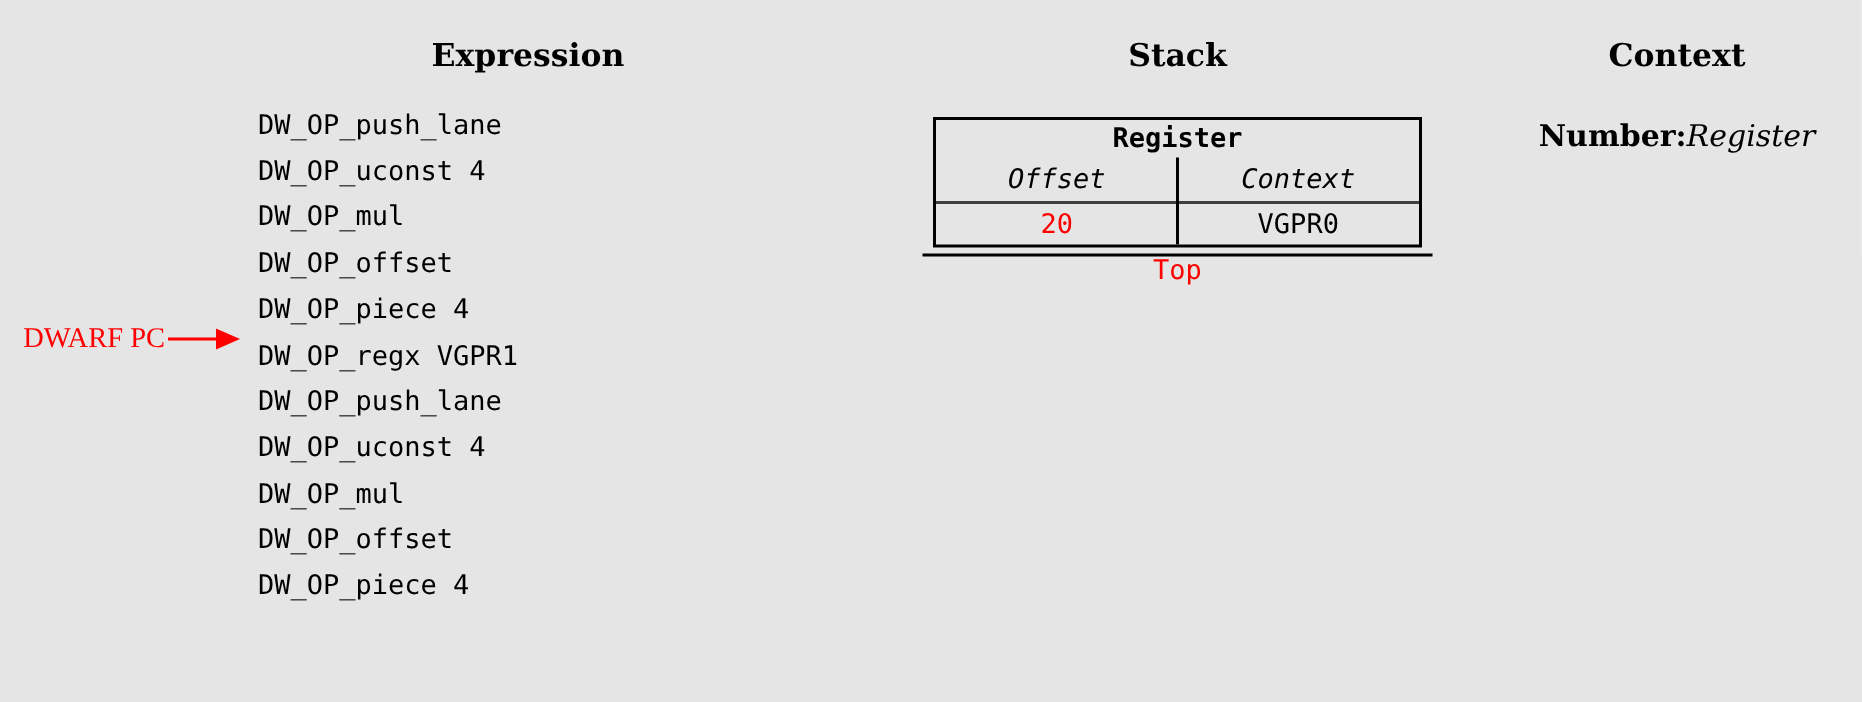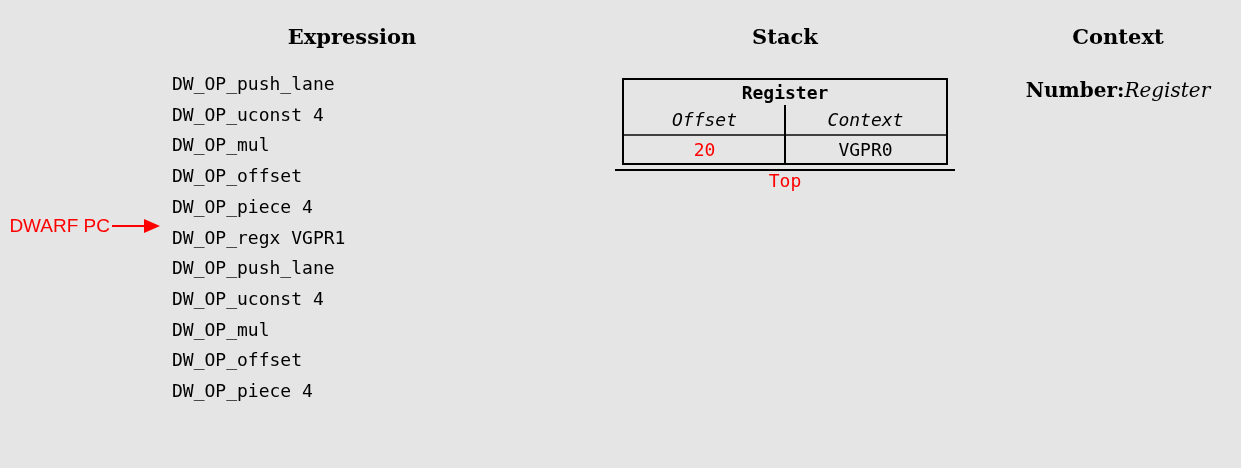--- a/index.html
+++ b/index.html
@@ -45,21 +45,21 @@
     color: var(--ink);
   }
 
   
   .pc-label {
     position: absolute;
     left: 4px;
     top: 215px;
     width: 106px;
     text-align: right;
-    font-family: Liberation Sans, sans-serif;
+    font-family: Liberation Serif, serif;
     font-size: 19px;
     line-height: 22px;
     color: var(--highlight);
     white-space: pre;
   }
   .pc-line {
     position: absolute;
     left: 112px;
     top: 225px;
     width: 34px;

